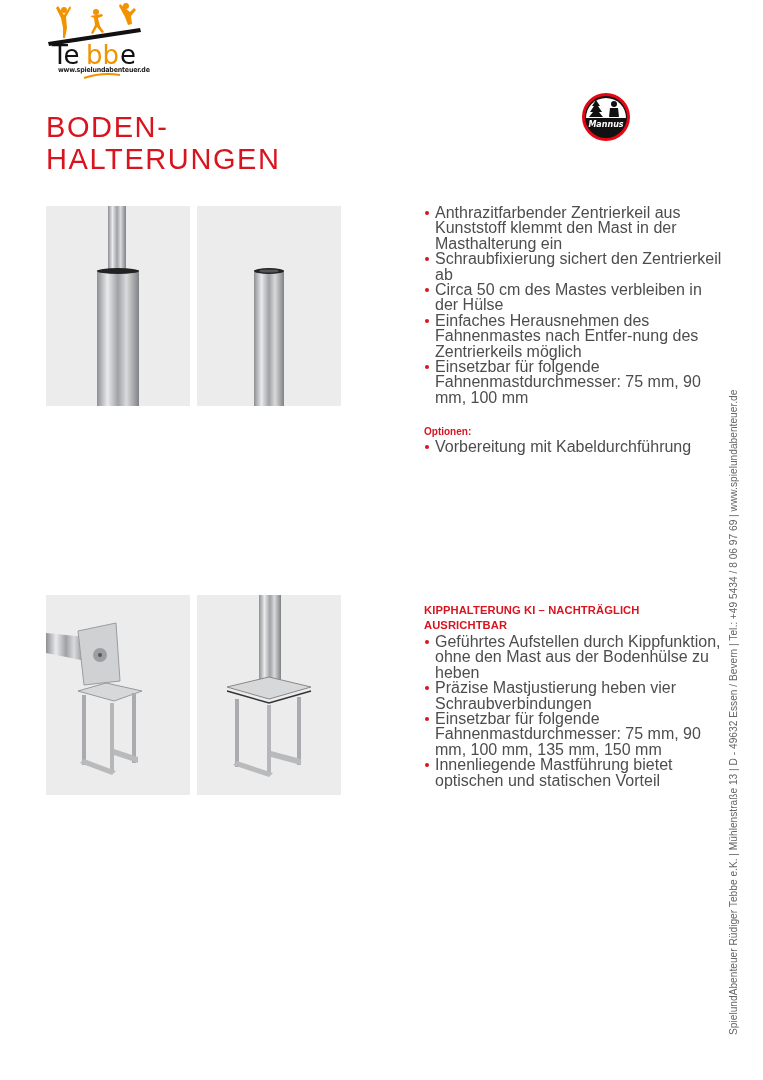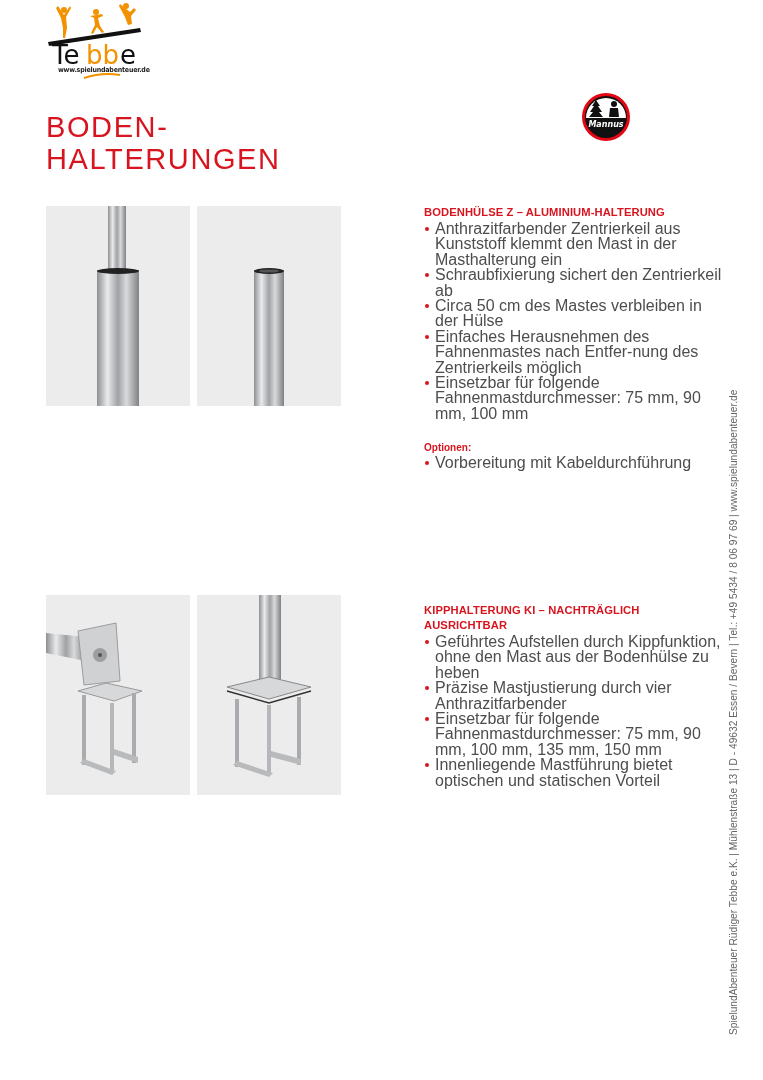--- a/index.html
+++ b/index.html
@@ -138,39 +138,38 @@
     <path d="M30 96 L72 108 L114 96" stroke="#333" stroke-width="1.5" fill="none"></path>
     <rect x="38" y="104" width="4" height="68" fill="#a9abae"></rect>
     <rect x="70" y="110" width="4" height="68" fill="#b5b7ba"></rect>
     <rect x="100" y="102" width="4" height="68" fill="#a9abae"></rect>
     <path d="M36 170 L72 182 L76 178 L40 166 Z" fill="#b8babc"></path>
     <path d="M74 162 L104 170 L104 164 L74 156 Z" fill="#b8babc"></path>
   </svg>
 </div>
 
 <div class="section" id="sec1">
-  <h2 class="sec-heading">BODENHÜLSE Z – ALUMINIUM-HALTERUNG</h2>
   <ul class="bullets">
     <li>Anthrazitfarbender Zentrierkeil aus Kunststoff klemmt den Mast in der Masthalterung ein</li>
     <li>Schraubfixierung sichert den Zentrierkeil ab</li>
     <li>Circa 50 cm des Mastes verbleiben in der Hülse</li>
     <li>Einfaches Herausnehmen des Fahnenmastes nach Entfer-nung des Zentrierkeils möglich</li>
     <li>Einsetzbar für folgende Fahnenmastdurchmesser: 75 mm, 90 mm, 100 mm</li>
   </ul>
   <div class="options">
     <div class="opt-label">Optionen:</div>
     <ul class="bullets">
       <li>Vorbereitung mit Kabeldurchführung</li>
     </ul>
   </div>
 </div>
 
 <div class="section" id="sec2">
   <h2 class="sec-heading">KIPPHALTERUNG KI – NACHTRÄGLICH AUSRICHTBAR</h2>
   <ul class="bullets">
     <li>Geführtes Aufstellen durch Kippfunktion, ohne den Mast aus der Bodenhülse zu heben</li>
-    <li>Präzise Mastjustierung durch vier Anthrazitfarbender</li>
+    <li>Präzise Mastjustierung heben vier Schraubverbindungen</li>
     <li>Einsetzbar für folgende Fahnenmastdurchmesser: 75 mm, 90 mm, 100 mm, 135 mm, 150 mm</li>
     <li>Innenliegende Mastführung bietet optischen und statischen Vorteil</li>
   </ul>
 </div>
 
 <div class="side-text">SpielundAbenteuer Rüdiger Tebbe e.K. | Mühlenstraße 13 | D - 49632 Essen / Bevern | Tel.:  +49 5434 / 8 06  97 69 | www.spielundabenteuer.de</div>
 
 </body></html>

